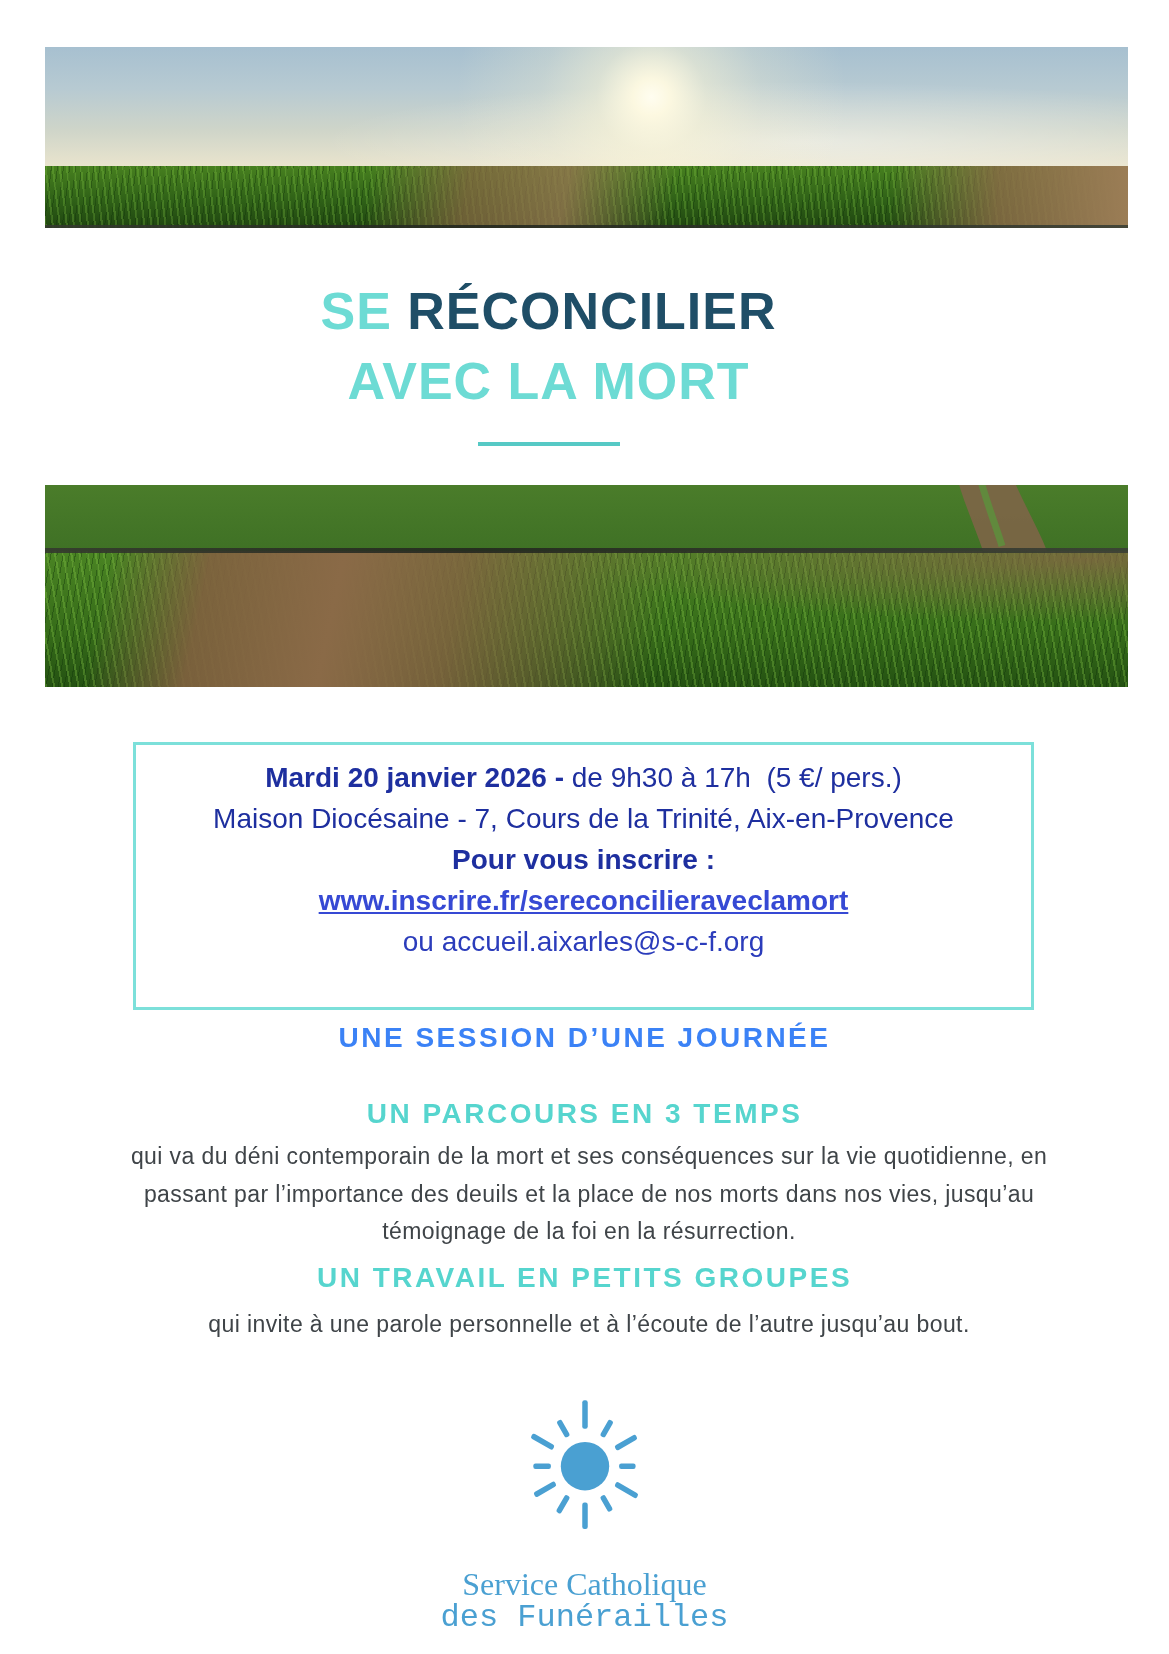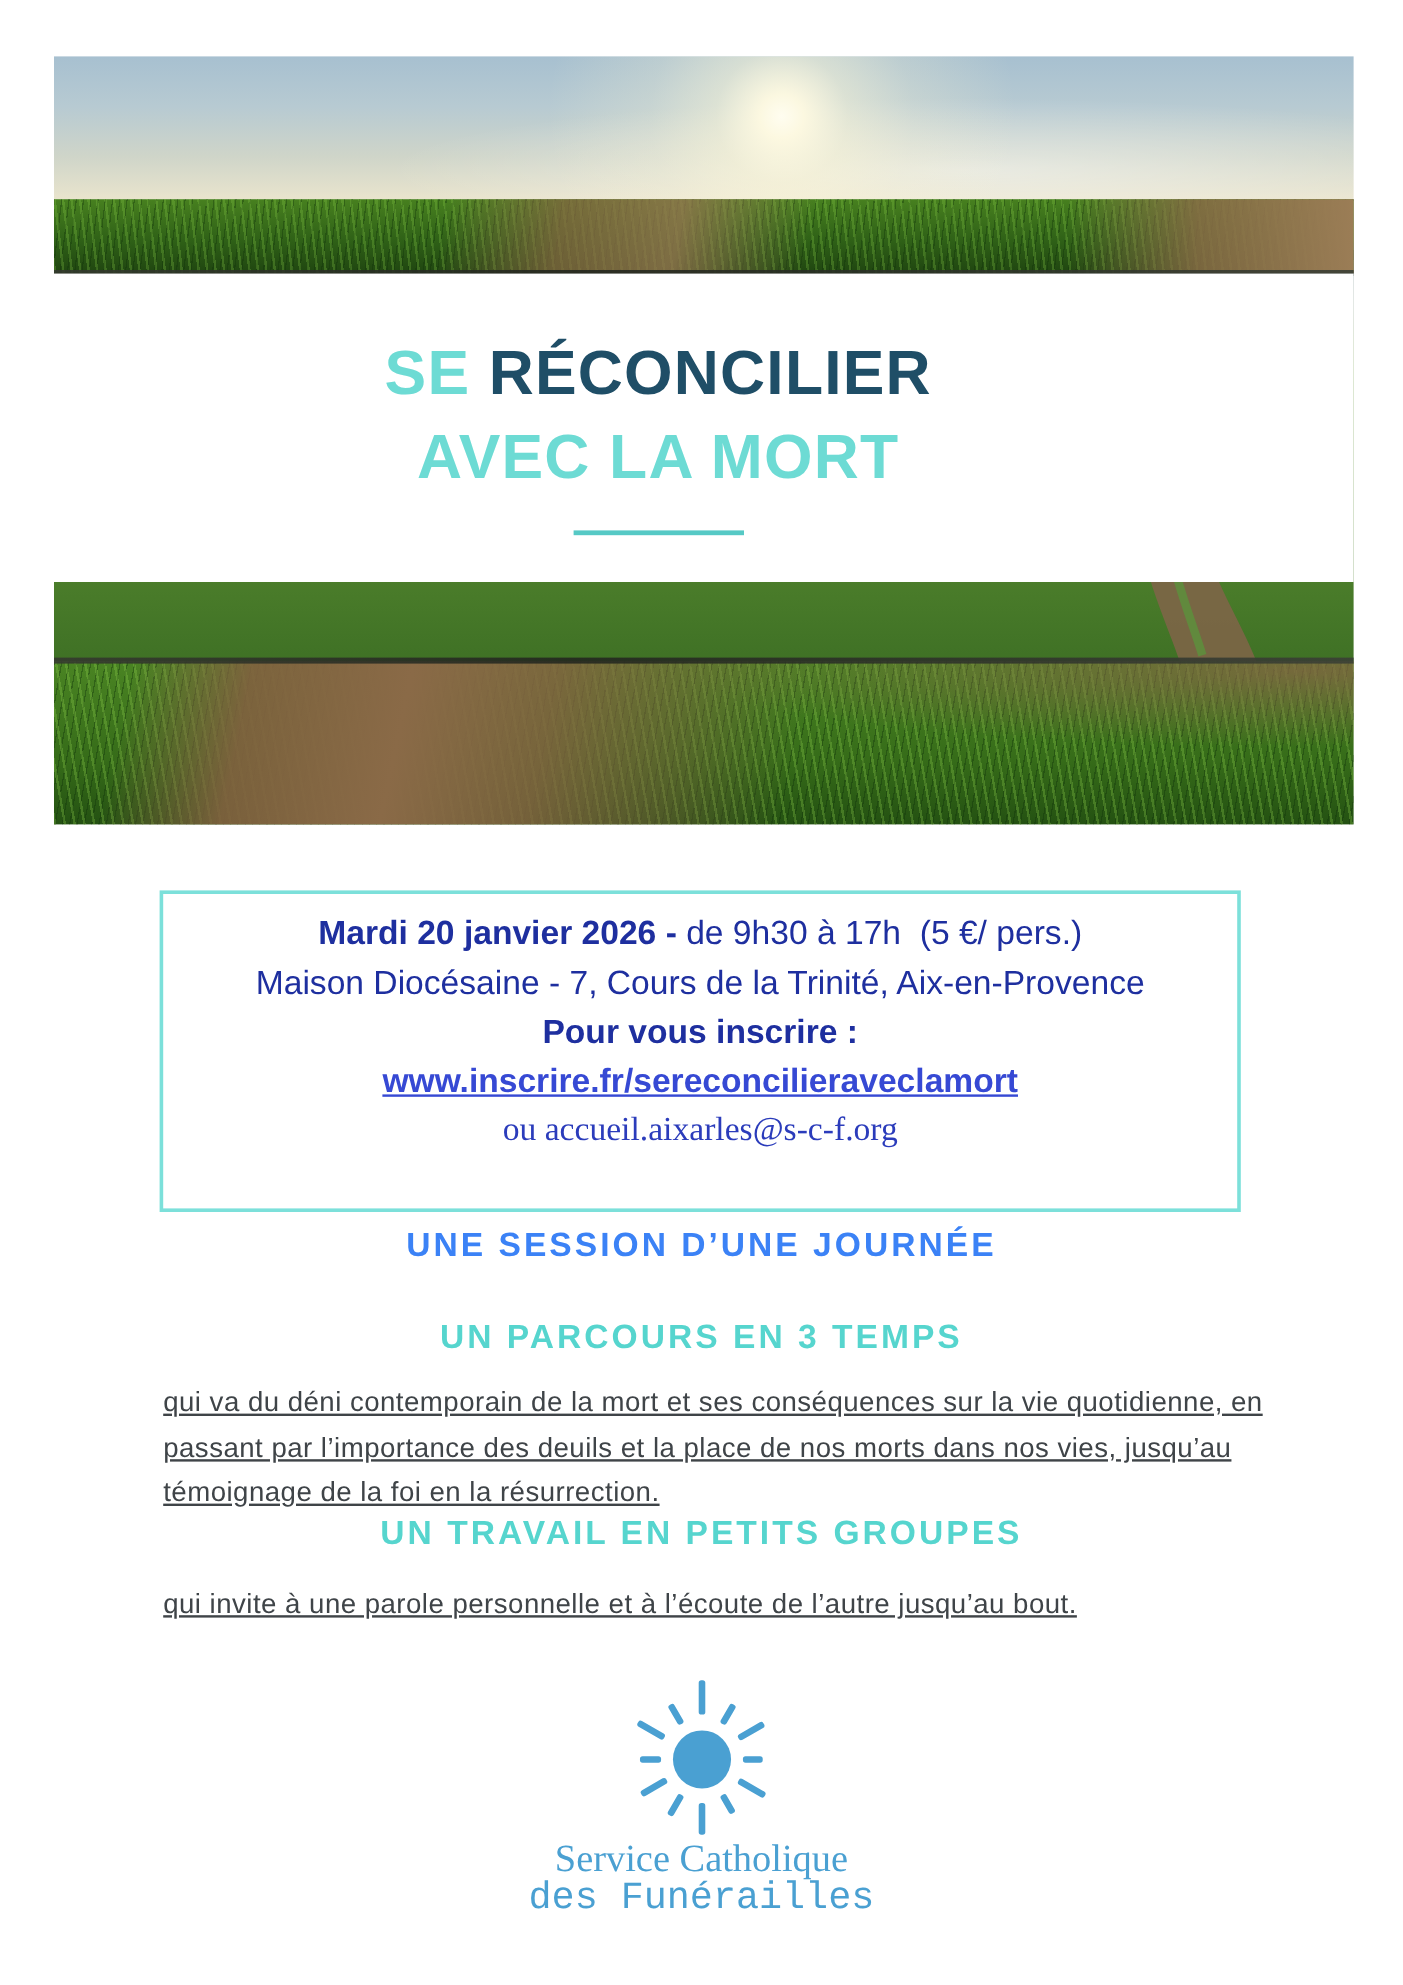--- a/index.html
+++ b/index.html
@@ -78,22 +78,22 @@
   .info-line{margin:0;font-size:28px;line-height:41px;white-space:pre-wrap;}
   .bold{font-weight:700;}
   .reg-link{font-weight:700;text-decoration:underline;cursor:pointer;}
 
   
   .section-heading{
     position:absolute;left:0;width:100%;margin:0;text-align:center;
     font-size:28px;font-weight:700;letter-spacing:2.5px;
   }
   .section-para{
-    position:absolute;left:124px;width:930px;margin:12px;text-align:left;
-    font-size:23px;line-height:37.5px;letter-spacing:.4px;text-decoration:underline;
+    position:absolute;left:124px;width:930px;margin:0;text-align:center;
+    font-size:23px;line-height:37.5px;letter-spacing:.4px;
   }
   .h-session{top:1022px;}
   .h-parcours{top:1098px;}
   .p-parcours{top:1138px;}
   .h-travail{top:1262px;}
   .p-travail{top:1306px;}
 
   
   .logo{position:absolute;left:0;top:1398px;width:100%;text-align:center;}
   .sun-wrap{width:136px;height:132px;margin:0 auto;}
@@ -126,21 +126,21 @@
       <div class="title-line js-accent" style="color: rgb(109, 219, 212);">AVEC LA MORT</div>
       <div class="title-rule js-rule" style="background: rgb(86, 201, 197);"></div>
     </div>
   </div>
 
   <div class="info-box js-infobox" style="border-color: rgb(124, 224, 218); color: rgb(30, 47, 159);">
     <p class="info-line"><strong>Mardi 20 janvier 2026 - </strong><span>de 9h30 à 17h  (5 €/ pers.)</span></p>
     <p class="info-line">Maison Diocésaine - 7, Cours de la Trinité, Aix-en-Provence</p>
     <p class="info-line bold">Pour vous inscrire :</p>
     <p class="info-line"><a class="reg-link js-link" style="color: rgb(54, 73, 212);">www.inscrire.fr/sereconcilieraveclamort</a></p>
-    <p class="info-line js-email" style="color: rgb(43, 60, 187); font-family: Liberation Serif, serif;">ou accueil.aixarles@s-c-f.org</p>
+    <p class="info-line js-email" style="color: rgb(43, 60, 187);">ou accueil.aixarles@s-c-f.org</p>
   </div>
 
   <h2 class="section-heading h-session js-heading" style="color: #3b82f6;">UNE SESSION D’UNE JOURNÉE</h2>
   <h2 class="section-heading h-parcours js-heading" style="color: rgb(86, 213, 206);">UN PARCOURS EN 3 TEMPS</h2>
   <p class="section-para p-parcours js-body" style="color: rgb(63, 68, 72);">qui va du déni contemporain de la mort et ses conséquences sur la vie quotidienne, en passant par l’importance des deuils et la place de nos morts dans nos vies, jusqu’au témoignage de la foi en la résurrection.</p>
   <h2 class="section-heading h-travail js-heading" style="color: rgb(86, 213, 206);">UN TRAVAIL EN PETITS GROUPES</h2>
   <p class="section-para p-travail js-body" style="color: rgb(63, 68, 72);">qui invite à une parole personnelle et à l’écoute de l’autre jusqu’au bout.</p>
 
   <div class="logo">
     <div class="sun-wrap">
@@ -155,17 +155,17 @@
           <rect x="57.5" y="15" width="5" height="16" rx="2" transform="rotate(150 60 62)"></rect>
           <rect x="57.5" y="5" width="5" height="24" rx="2" transform="rotate(180 60 62)"></rect>
           <rect x="57.5" y="13" width="5" height="18" rx="2" transform="rotate(210 60 62)"></rect>
           <rect x="57.5" y="9" width="5" height="22" rx="2" transform="rotate(240 60 62)"></rect>
           <rect x="57.5" y="15" width="5" height="16" rx="2" transform="rotate(270 60 62)"></rect>
           <rect x="57.5" y="6" width="5" height="23" rx="2" transform="rotate(300 60 62)"></rect>
           <rect x="57.5" y="14" width="5" height="17" rx="2" transform="rotate(330 60 62)"></rect>
         </g>
       </svg>
     </div>
-    <div class="logo-name1 js-logo" style="color: rgb(74, 160, 210);">Service Catholique</div>
+    <div class="logo-name1 js-logo" style="color: rgb(74, 160, 210); margin-top: 36px;">Service Catholique</div>
     <div class="logo-name2 js-logo" style="color: rgb(74, 160, 210);">des Funérailles</div>
   </div>
 
 </div>
 
 </body></html>

